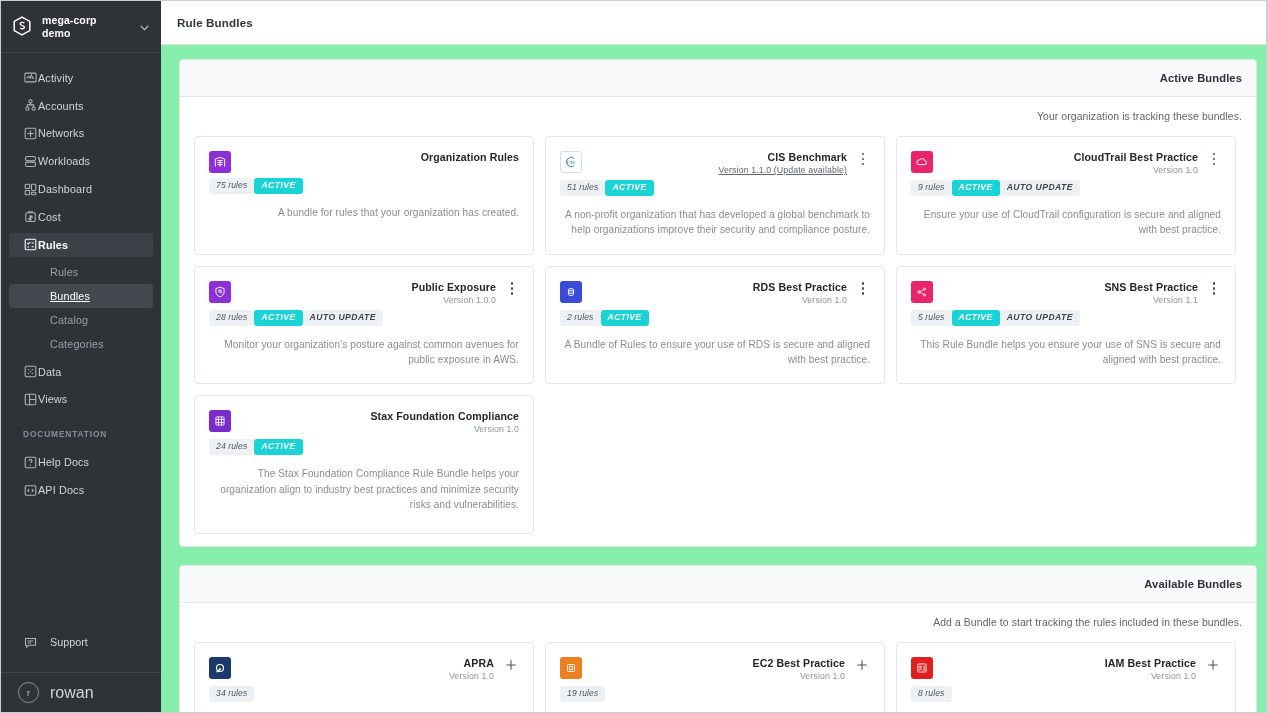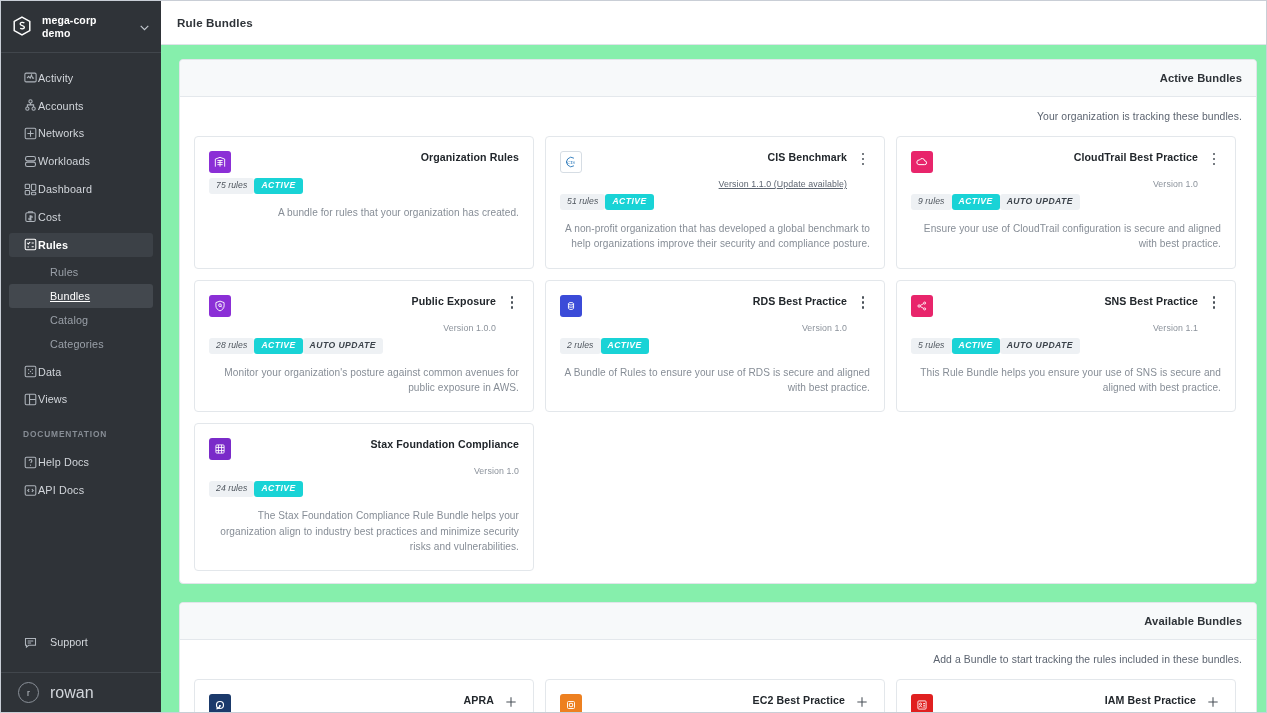--- a/index.html
+++ b/index.html
@@ -108,21 +108,21 @@
   .card.tall { min-height: 139px; }
   .card-head { display: flex; align-items: flex-start; gap: 9px; }
   .card-icon {
     width: 22px; height: 22px; border-radius: 3px; flex: 0 0 22px;
     display: flex; align-items: center; justify-content: center;
     color: #ffffff; margin-top: 1px;
   }
   .card-icon svg { width: 14px; height: 14px; }
   .card-titles { flex: 1 1 auto; padding-top: 1px; }
   .card-title { font-size: 10.6px; font-weight: 700; color: #22272c; letter-spacing: .1px; }
-  .card-version { font-size: 8.8px; color: #8b929b; margin-top: 16px; letter-spacing: .1px; }
+  .card-version { font-size: 8.8px; color: #8b929b; margin-top: 2px; letter-spacing: .1px; }
   .card-version.link { color: #5c6470; text-decoration: underline; cursor: pointer; }
   .kebab {
     width: 14px; height: 16px; flex: 0 0 14px; cursor: pointer;
     display: flex; flex-direction: column; align-items: center;
     justify-content: center; gap: 2.4px; margin-top: 1px;
   }
   .kebab i { width: 2.6px; height: 2.6px; border-radius: 50%; background: #4a5159; display: block; }
   .plus {
     width: 16px; height: 16px; flex: 0 0 16px; cursor: pointer;
     color: #4a5159; margin-top: 1px;

